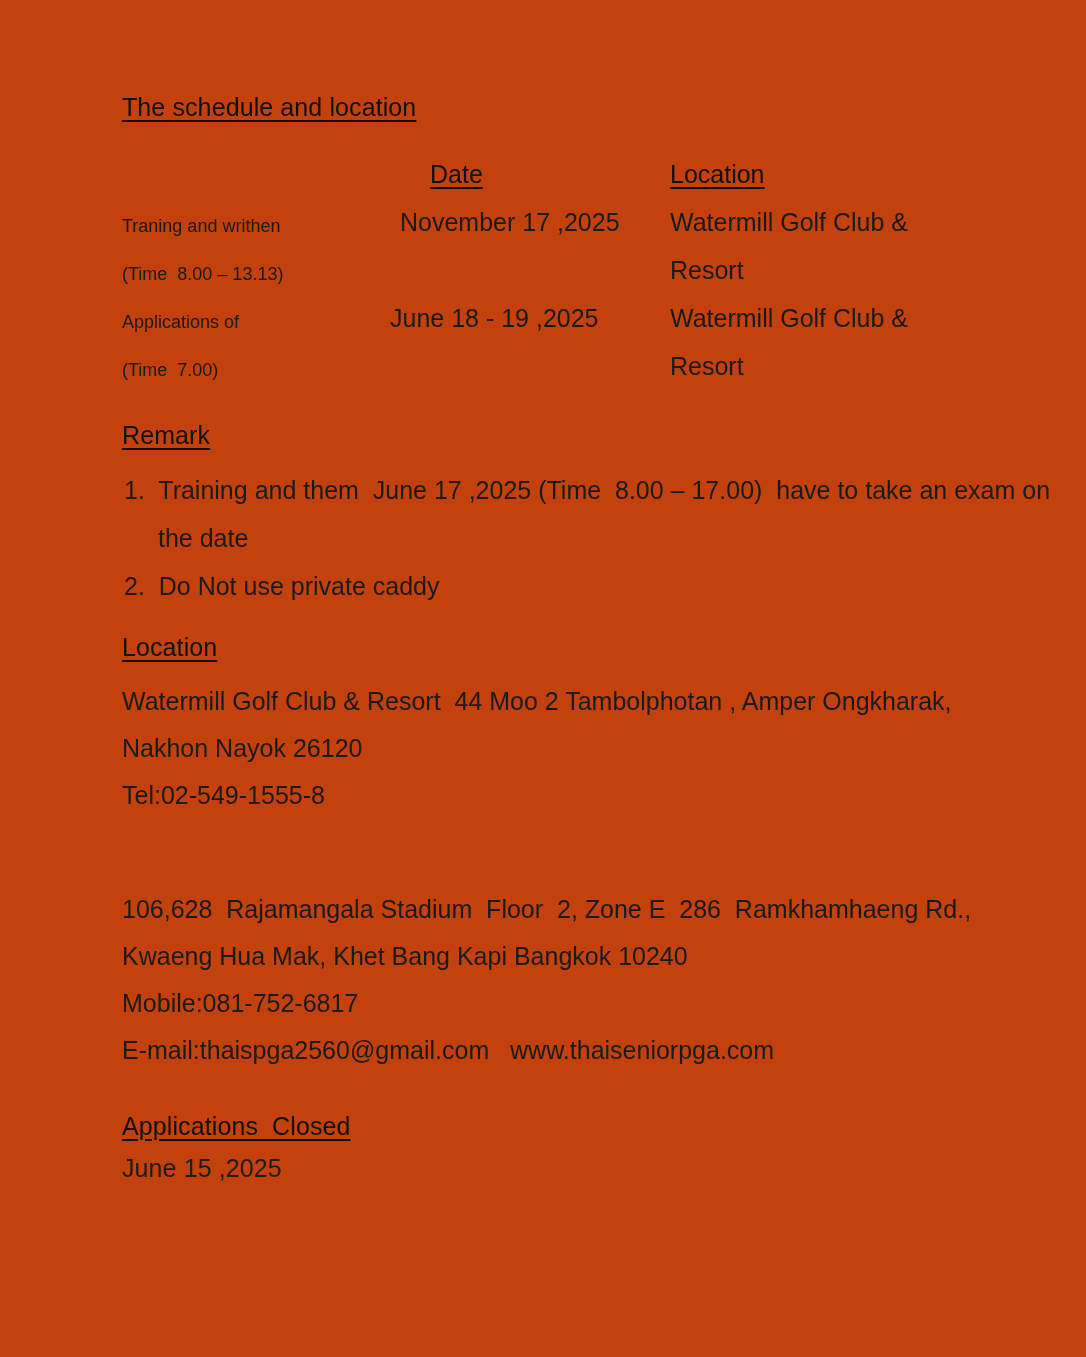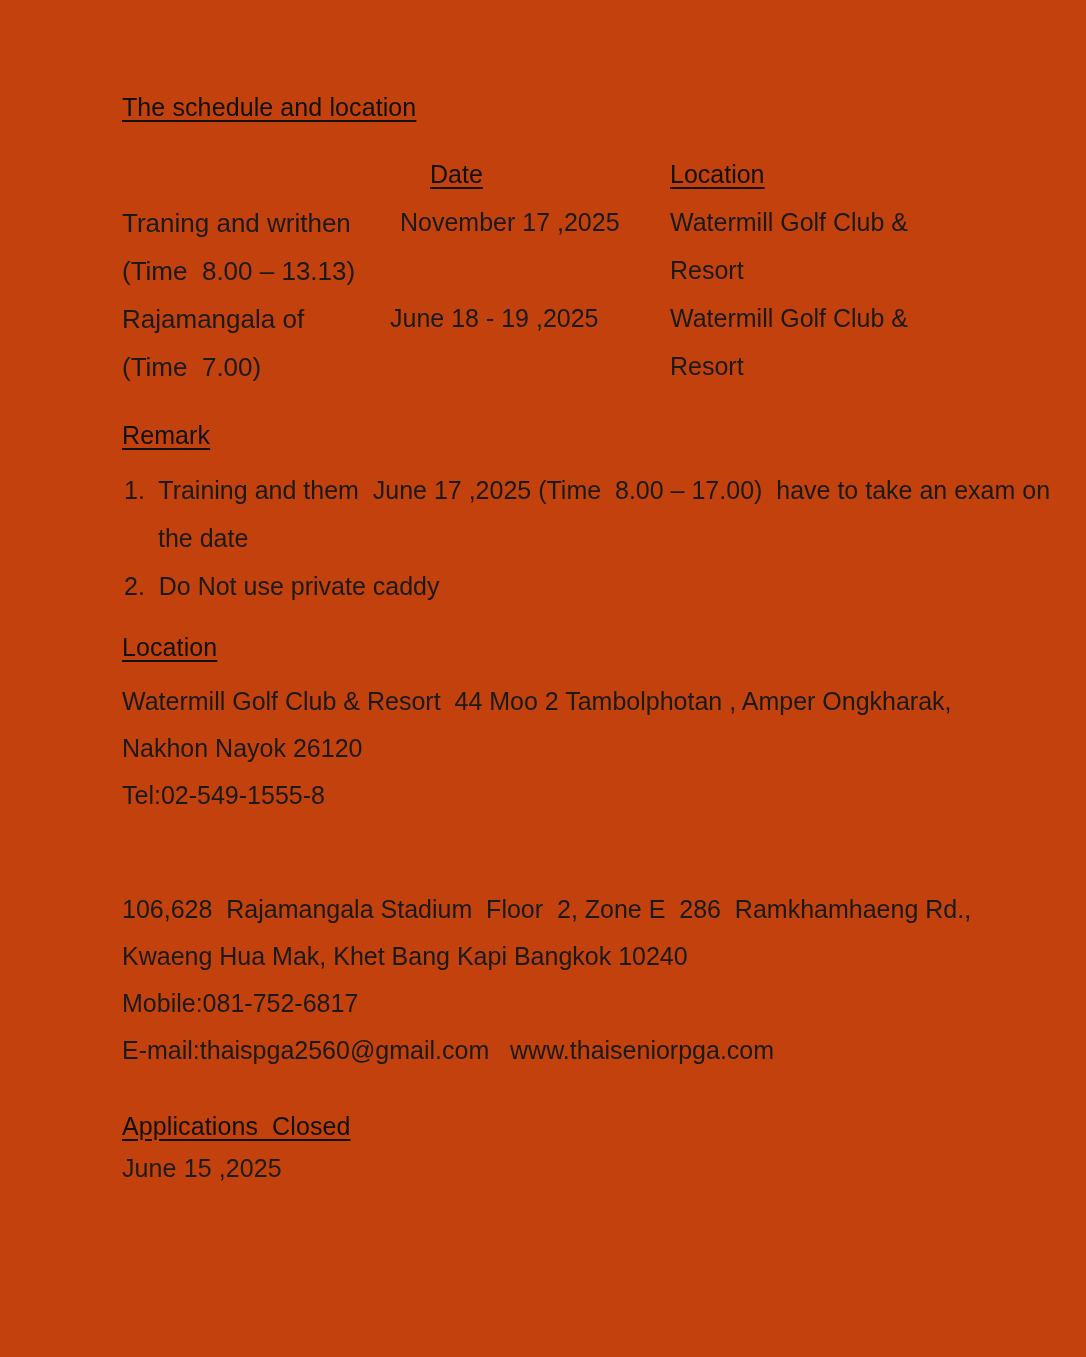--- a/index.html
+++ b/index.html
@@ -53,23 +53,23 @@
     top: 160px;
     width: 860px;
   }
   .srow {
     position: relative;
     height: 48px;
   }
   .col-task {
     position: absolute;
     left: 0;
-    top: 0;
+    top: 8px;
     white-space: pre;
-    font-size: 26px;
+    font-size: 18px;
   }
   .col-date {
     position: absolute;
     top: 0;
     white-space: pre;
     font-size: 25px;
   }
   .col-loc {
     position: absolute;
     left: 548px;
@@ -136,21 +136,21 @@
       <div class="col-date" style="left:278px;">November 17 ,2025</div>
       <div class="col-loc">Watermill Golf Club &amp;</div>
     </div>
 
     <div class="srow">
       <div class="col-task">(Time  8.00 – 13.13)</div>
       <div class="col-loc">Resort</div>
     </div>
 
     <div class="srow">
-      <div class="col-task">Rajamangala of</div>
+      <div class="col-task">Applications of</div>
       <div class="col-date" style="left:268px;">June 18 - 19 ,2025</div>
       <div class="col-loc">Watermill Golf Club &amp;</div>
     </div>
 
     <div class="srow">
       <div class="col-task">(Time  7.00)</div>
       <div class="col-loc">Resort</div>
     </div>
   </div>
 

